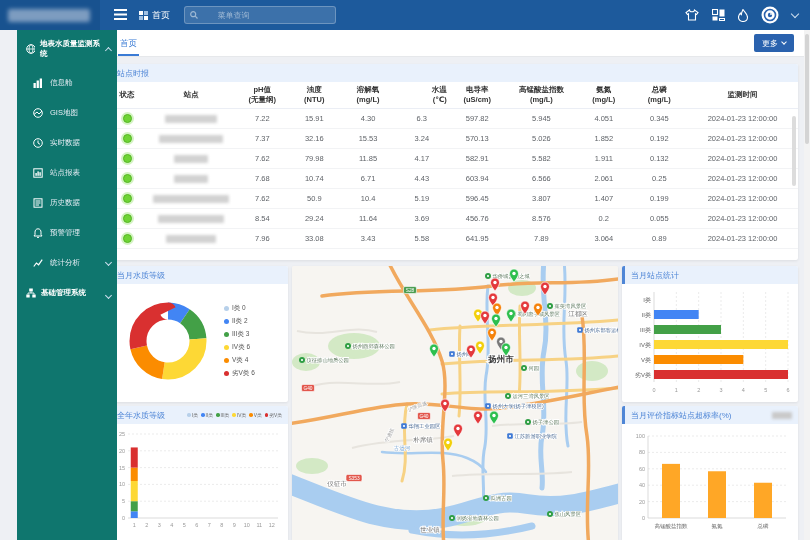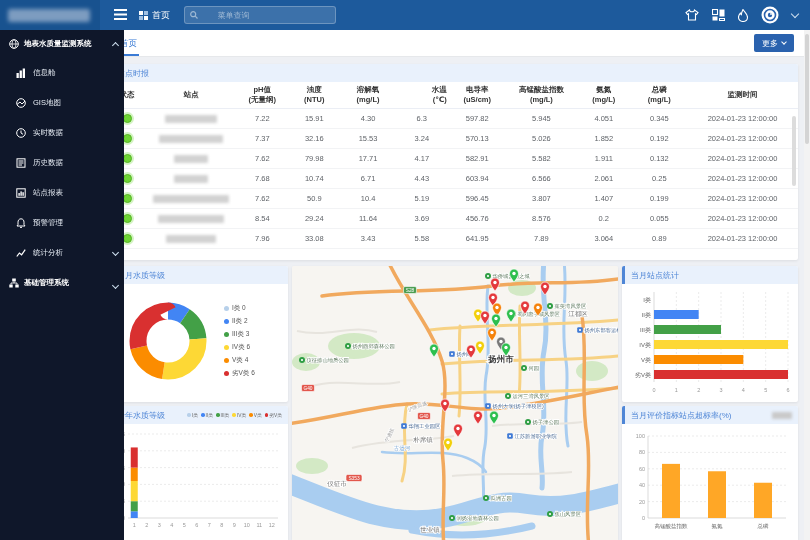--- a/index.html
+++ b/index.html
@@ -13,21 +13,21 @@
   .logo-blur { width:82px; height:13px; background:#8fa9c9; border-radius:2px; filter:blur(2px); opacity:.85; }
   .burger { margin:0 12px 0 14px; cursor:pointer; }
   .hdr-home { display:flex; align-items:center; gap:4px; color:#fff; font-size:9px; margin-right:14px; cursor:pointer; }
   .hdr-search { position:relative; width:152px; height:18px; background:rgba(255,255,255,.14); border:1px solid rgba(255,255,255,.25); border-radius:3px; display:flex; align-items:center; padding:0 5px; }
   .hdr-search input { border:none; outline:none; background:transparent; color:#dce8f5; font-size:8px; width:120px; margin-left:20px; font-family:inherit; }
   .hdr-search input::placeholder { color:#9db8d4; }
   .hdr-right { margin-left:auto; display:flex; align-items:center; gap:13px; padding-right:12px; }
   .chev { width:6px; height:6px; border-right:1.5px solid #cfe0f0; border-bottom:1.5px solid #cfe0f0; transform:rotate(45deg); margin-top:-3px; }
 
   
-  .sb { position:absolute; left:0; top:30px; width:124px; height:510px; background:#0f172a; color:#e8eef6; z-index:4; }
+  .sb { position:absolute; left:17px; top:30px; width:100px; height:510px; background:#0f766e; color:#e8eef6; z-index:4; }
   .sb-parent { display:flex; align-items:center; gap:5px; padding:9px 6px 9px 9px; font-size:7.5px; font-weight:bold; color:#fff; cursor:pointer; }
   .sb-parent .up { width:5px; height:5px; border-left:1.3px solid #cfe0f0; border-top:1.3px solid #cfe0f0; transform:rotate(45deg); margin-left:auto; margin-top:2px; }
   .sb-item { display:flex; align-items:center; gap:7px; padding:10px 6px 10px 16px; font-size:7.5px; cursor:pointer; color:#e8eef6; }
   .sb-item .dn { width:5px; height:5px; border-right:1.3px solid #cfe0f0; border-bottom:1.3px solid #cfe0f0; transform:rotate(45deg); margin-left:auto; margin-top:-2px; }
   .sb-base { display:flex; align-items:flex-end; gap:5px; padding:10px 6px 10px 9px; font-size:7.5px; font-weight:bold; color:#fff; cursor:pointer; }
 
   
   .main { position:absolute; left:100px; top:30px; width:710px; height:510px; background:#eef0f4; }
   .tabbar { position:relative; height:27px; background:#fff; border-bottom:1px solid #e6e8eb; }
   .tab { position:absolute; left:18px; top:0; height:26px; line-height:26px; font-size:8.5px; color:#3a7bd5; border-bottom:2px solid #3a7bd5; padding:0 2px; cursor:pointer; }
@@ -150,35 +150,35 @@
         </div>
         <div class="sb-item">
           <svg width="10" height="10">
             <circle cx="5" cy="5" r="4.3" fill="none" stroke="#fff" stroke-width="1"></circle>
             <path d="M5 2.5 L5 5 L7 6.3" fill="none" stroke="#fff" stroke-width="1"></path>
           </svg>
           <span>实时数据</span>
         </div>
         <div class="sb-item">
           <svg width="10" height="10">
+            <rect x="0.8" y="0.8" width="8.4" height="8.4" fill="none" stroke="#fff" stroke-width="1"></rect>
+            <rect x="2.4" y="5" width="1.4" height="2.8" fill="#fff"></rect>
+            <rect x="4.4" y="3.4" width="1.4" height="4.4" fill="#fff"></rect>
+            <rect x="6.4" y="4.2" width="1.4" height="3.6" fill="#fff"></rect>
+          </svg>
+          <span>站点报表</span>
+        </div>
+        <div class="sb-item">
+          <svg width="10" height="10">
             <rect x="1" y="0.8" width="8" height="8.4" fill="none" stroke="#fff" stroke-width="1"></rect>
             <line x1="2.5" y1="3" x2="7.5" y2="3" stroke="#fff"></line>
             <line x1="2.5" y1="5" x2="7.5" y2="5" stroke="#fff"></line>
             <line x1="2.5" y1="7" x2="6" y2="7" stroke="#fff"></line>
           </svg>
           <span>历史数据</span>
-        </div>
-        <div class="sb-item">
-          <svg width="10" height="10">
-            <rect x="0.8" y="0.8" width="8.4" height="8.4" fill="none" stroke="#fff" stroke-width="1"></rect>
-            <rect x="2.4" y="5" width="1.4" height="2.8" fill="#fff"></rect>
-            <rect x="4.4" y="3.4" width="1.4" height="4.4" fill="#fff"></rect>
-            <rect x="6.4" y="4.2" width="1.4" height="3.6" fill="#fff"></rect>
-          </svg>
-          <span>站点报表</span>
         </div>
         <div class="sb-item">
           <svg width="10" height="10">
             <path d="M5 0.8 C3 0.8 2 2.4 2 4.2 L2 6.5 L1 8 L9 8 L8 6.5 L8 4.2 C8 2.4 7 0.8 5 0.8 Z" fill="none" stroke="#fff" stroke-width="1"></path>
             <path d="M4 9 A1.2 1.2 0 0 0 6 9" fill="none" stroke="#fff" stroke-width="1"></path>
           </svg>
           <span>预警管理</span>
         </div>
         <div class="sb-item">
           <svg width="10" height="10">
@@ -256,21 +256,21 @@
                 <td>5.026</td>
                 <td>1.852</td>
                 <td>0.192</td>
                 <td>2024-01-23 12:00:00</td>
               </tr>
               <tr>
                 <td><span class="dot"></span></td>
                 <td><span class="blur-name" style="width:34px"></span></td>
                 <td>7.62</td>
                 <td>79.98</td>
-                <td>17.71</td>
+                <td>11.85</td>
                 <td>4.17</td>
                 <td>582.91</td>
                 <td>5.582</td>
                 <td>1.911</td>
                 <td>0.132</td>
                 <td>2024-01-23 12:00:00</td>
               </tr>
               <tr>
                 <td><span class="dot"></span></td>
                 <td><span class="blur-name" style="width:34px"></span></td>

